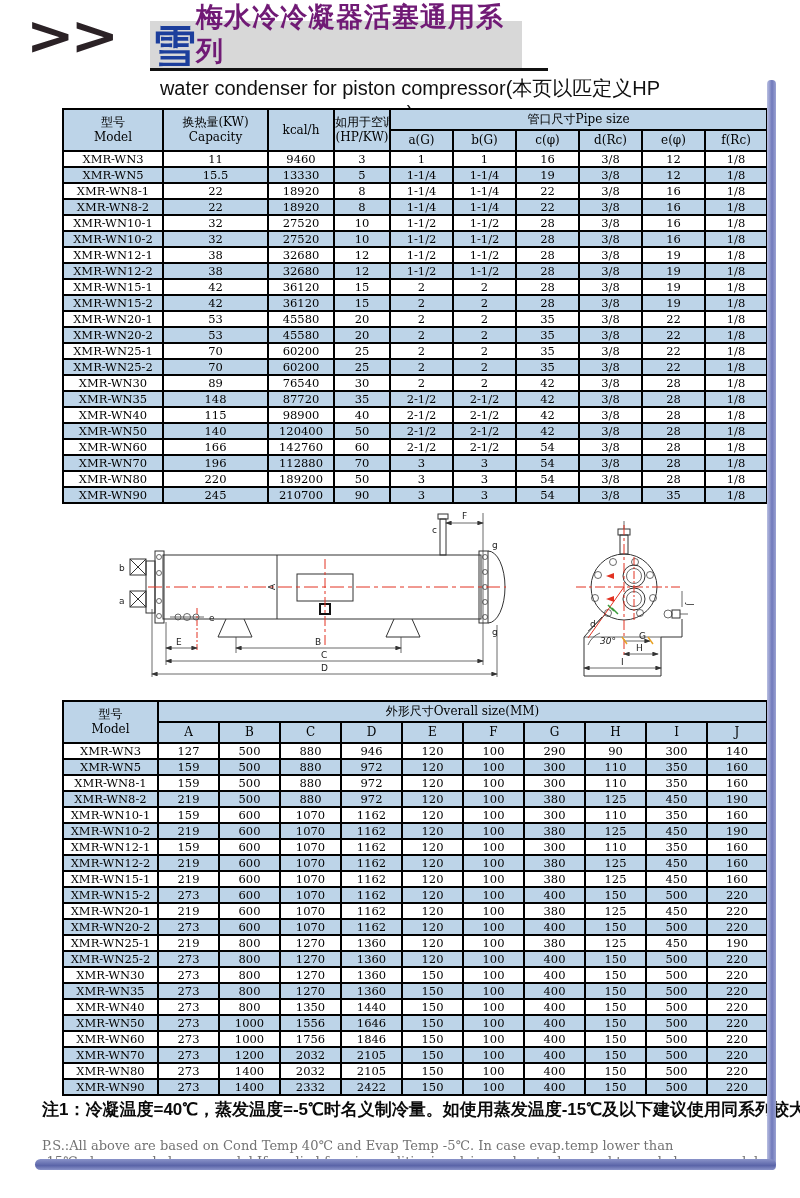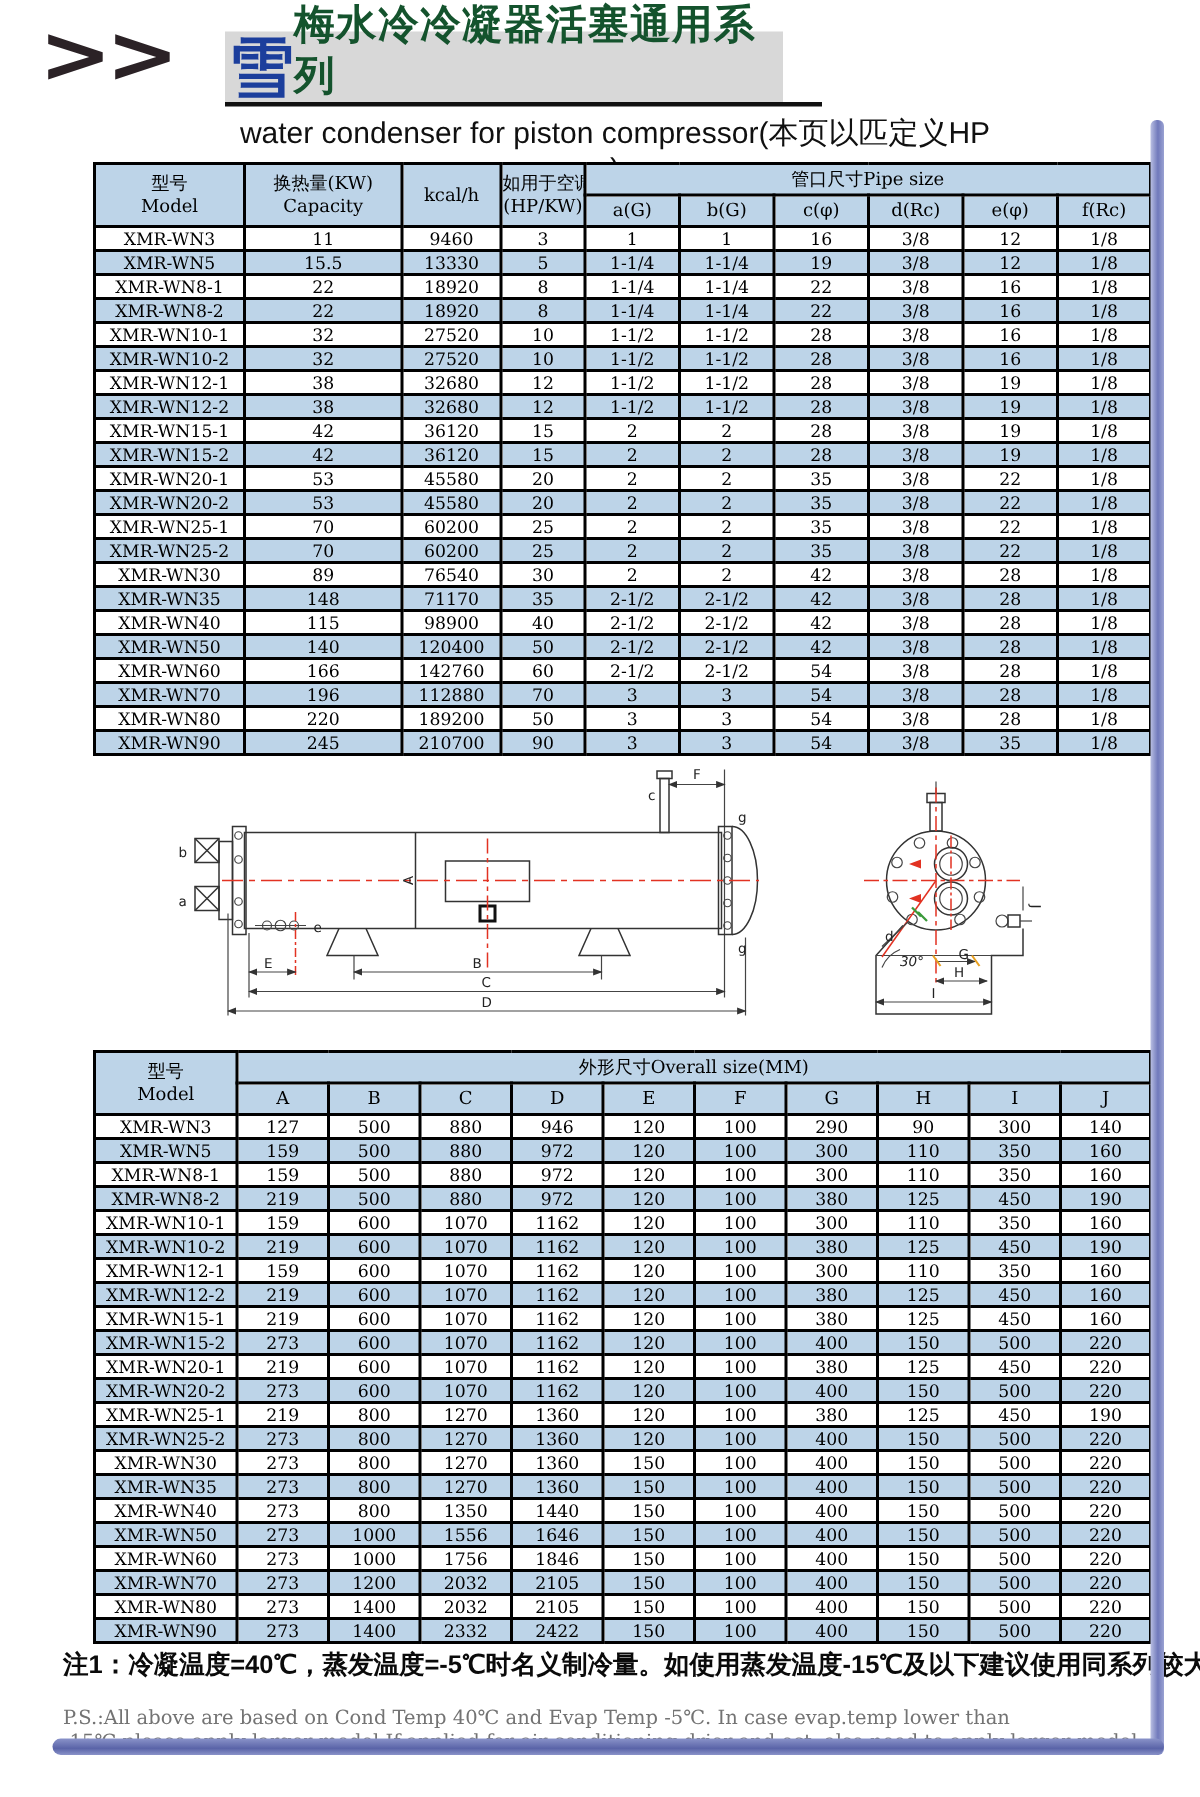--- a/index.html
+++ b/index.html
@@ -6,21 +6,21 @@
   #page{position:relative;width:800px;height:1198px;background:#fff;overflow:hidden;
         font-family:"Liberation Sans",sans-serif;color:#000;}
 
   
   #chevrons{position:absolute;left:26px;top:2px;font-family:"DejaVu Sans",sans-serif;
             font-weight:800;font-size:58px;color:#2b2226;letter-spacing:-4px;transform:scaleY(.92);}
   #title-box{position:absolute;left:150px;top:21px;width:372px;height:47px;background:#d8d8d8;
              display:flex;align-items:flex-end;padding:0 2px;box-sizing:border-box;}
   #logo-char{font-size:44px;line-height:44px;font-weight:bold;color:#1c3e9c;
              font-family:"DejaVu Sans",sans-serif;}
-  #title-cn{font-size:27px;line-height:34px;font-weight:bold;color:#14532d;letter-spacing:1px;
+  #title-cn{font-size:27px;line-height:34px;font-weight:bold;color:#701a75;letter-spacing:1px;
             font-family:"DejaVu Sans",sans-serif;}
   #title-underline{position:absolute;left:150px;top:68px;width:398px;height:3px;background:#111;}
   #subtitle{position:absolute;left:155px;top:75px;width:510px;text-align:center;
             font-size:20px;color:#101010;}
 
   
   .dtable{border-collapse:collapse;table-layout:fixed;width:704px;
           font-family:"DejaVu Serif",serif;}
   .dtable th,.dtable td{border:2px solid #000;text-align:center;vertical-align:middle;
           padding:0;font-weight:normal;white-space:nowrap;overflow:hidden;}
@@ -281,21 +281,21 @@
             <td>2</td>
             <td>2</td>
             <td>42</td>
             <td>3/8</td>
             <td>28</td>
             <td>1/8</td>
           </tr>
           <tr>
             <td>XMR-WN35</td>
             <td>148</td>
-            <td>71170</td>
+            <td>87720</td>
             <td>35</td>
             <td>2-1/2</td>
             <td>2-1/2</td>
             <td>42</td>
             <td>3/8</td>
             <td>28</td>
             <td>1/8</td>
           </tr>
           <tr>
             <td>XMR-WN40</td>

